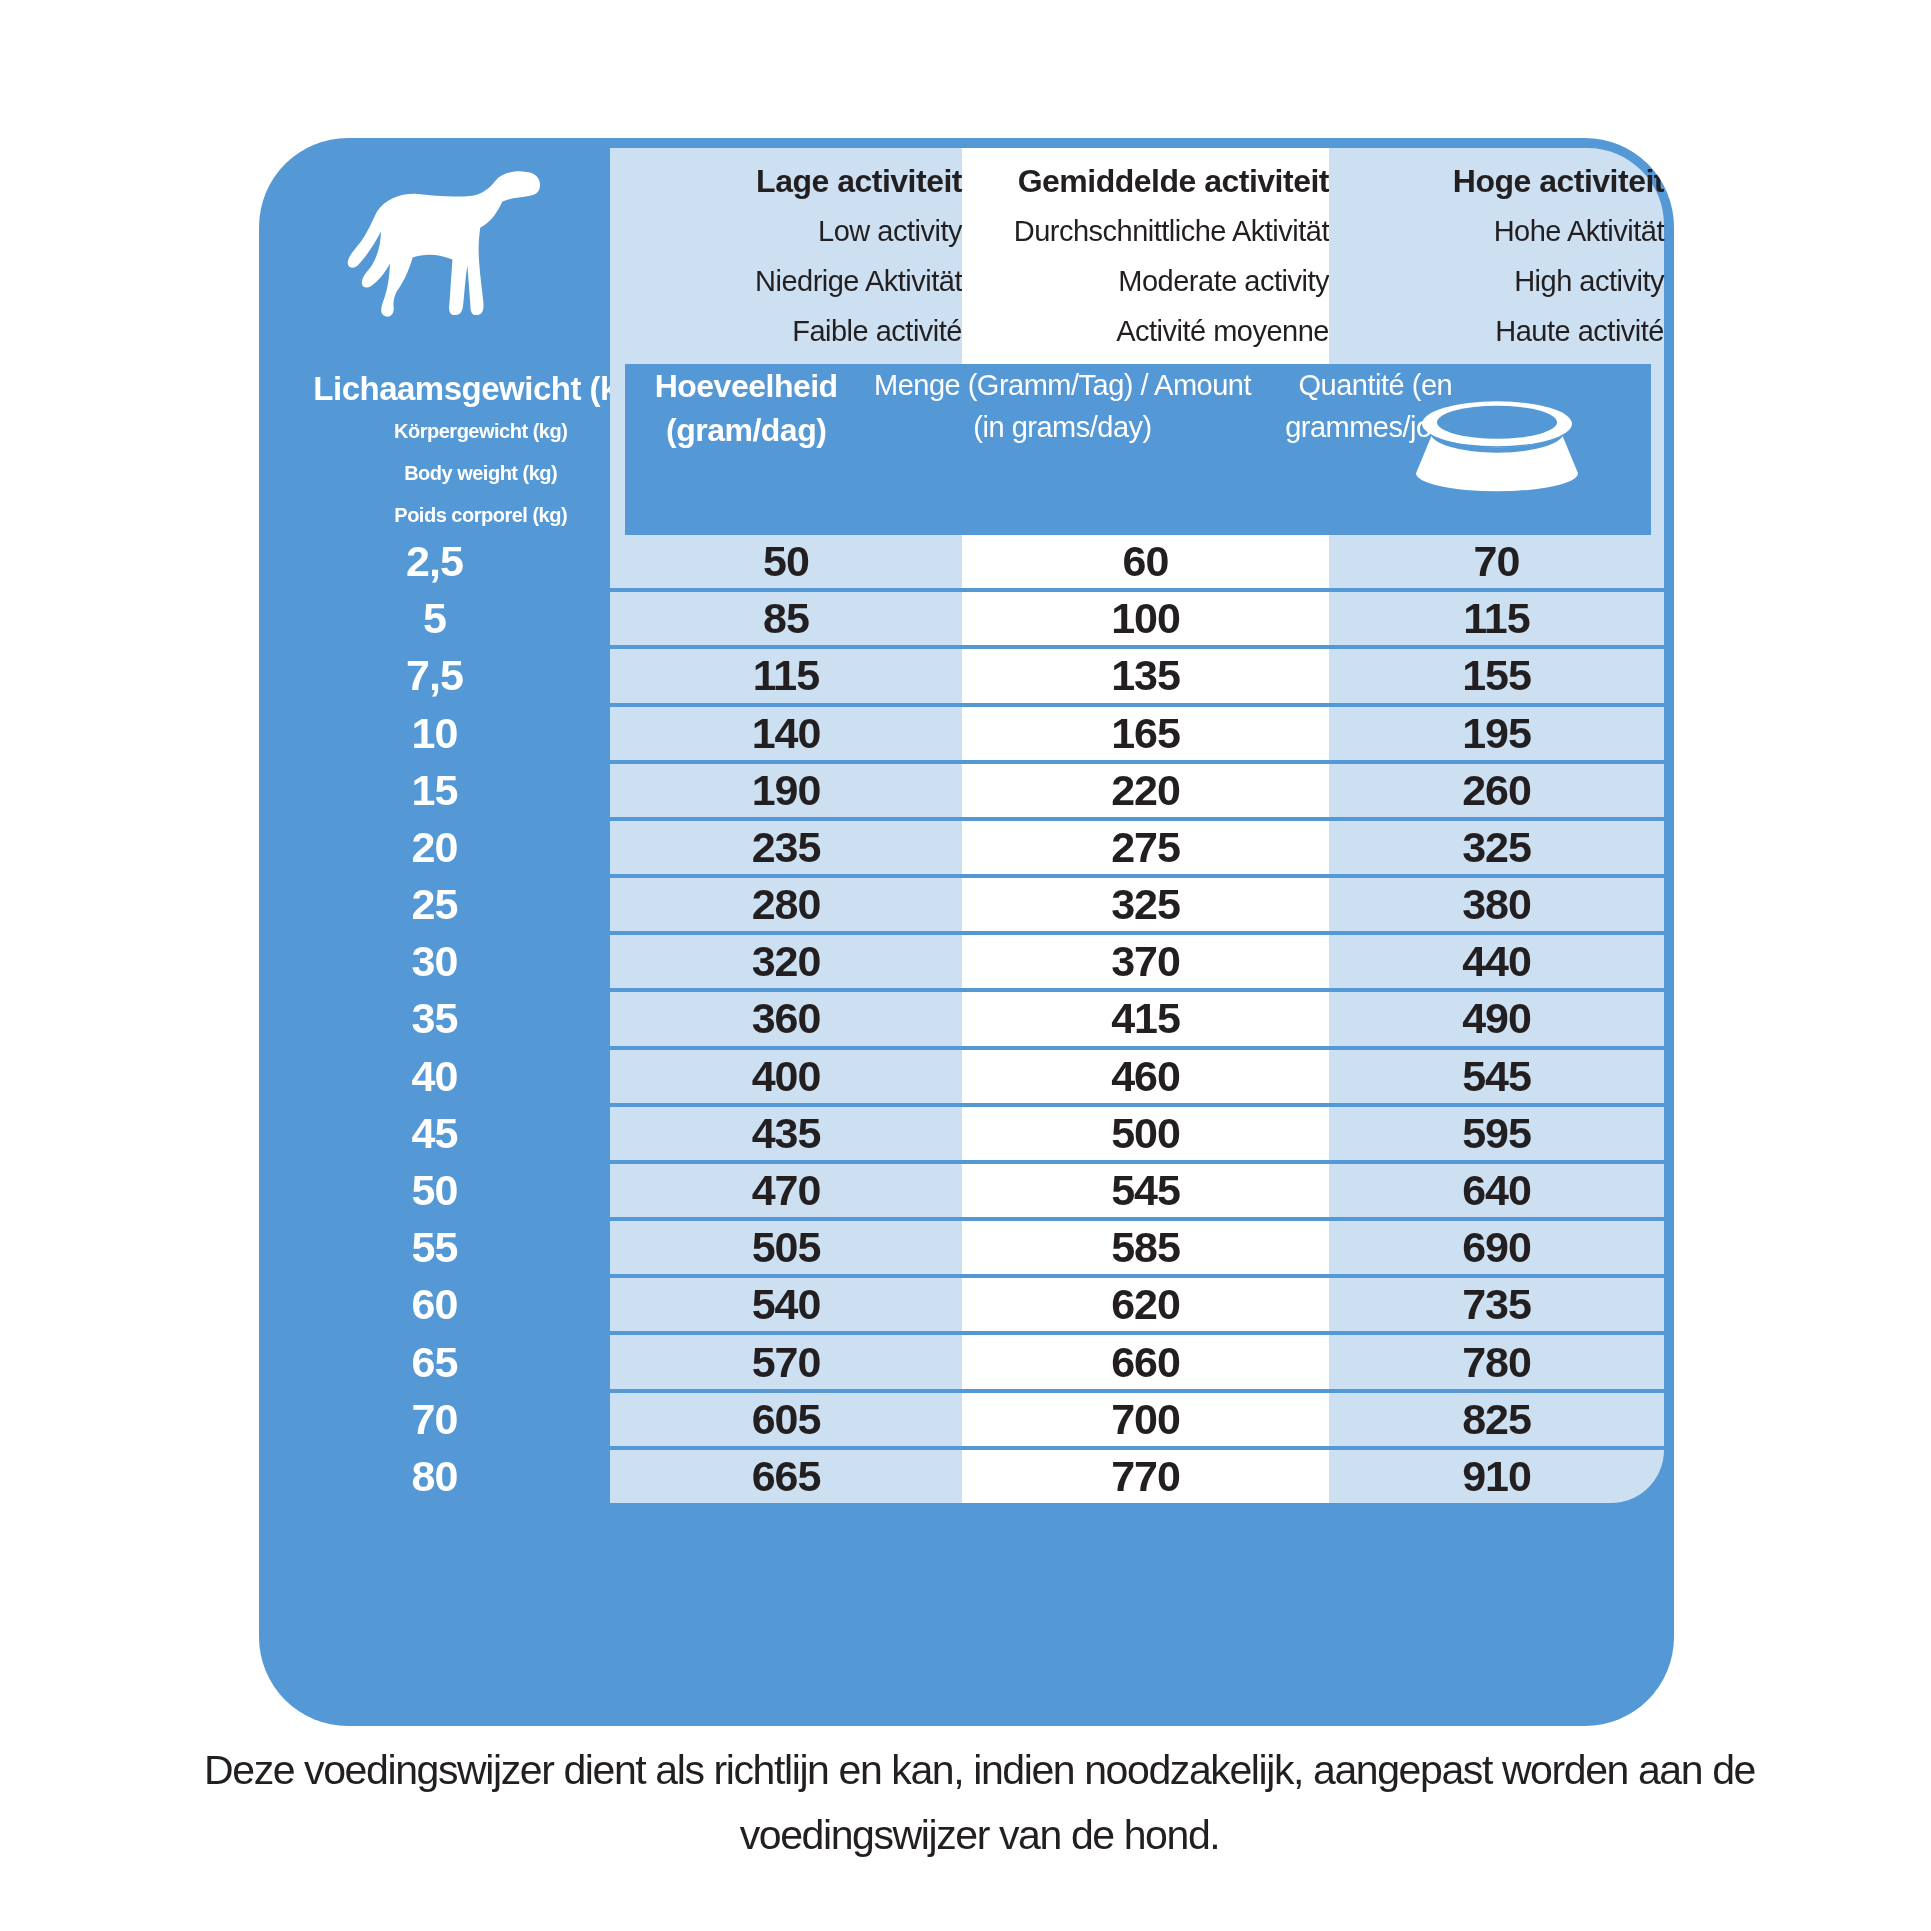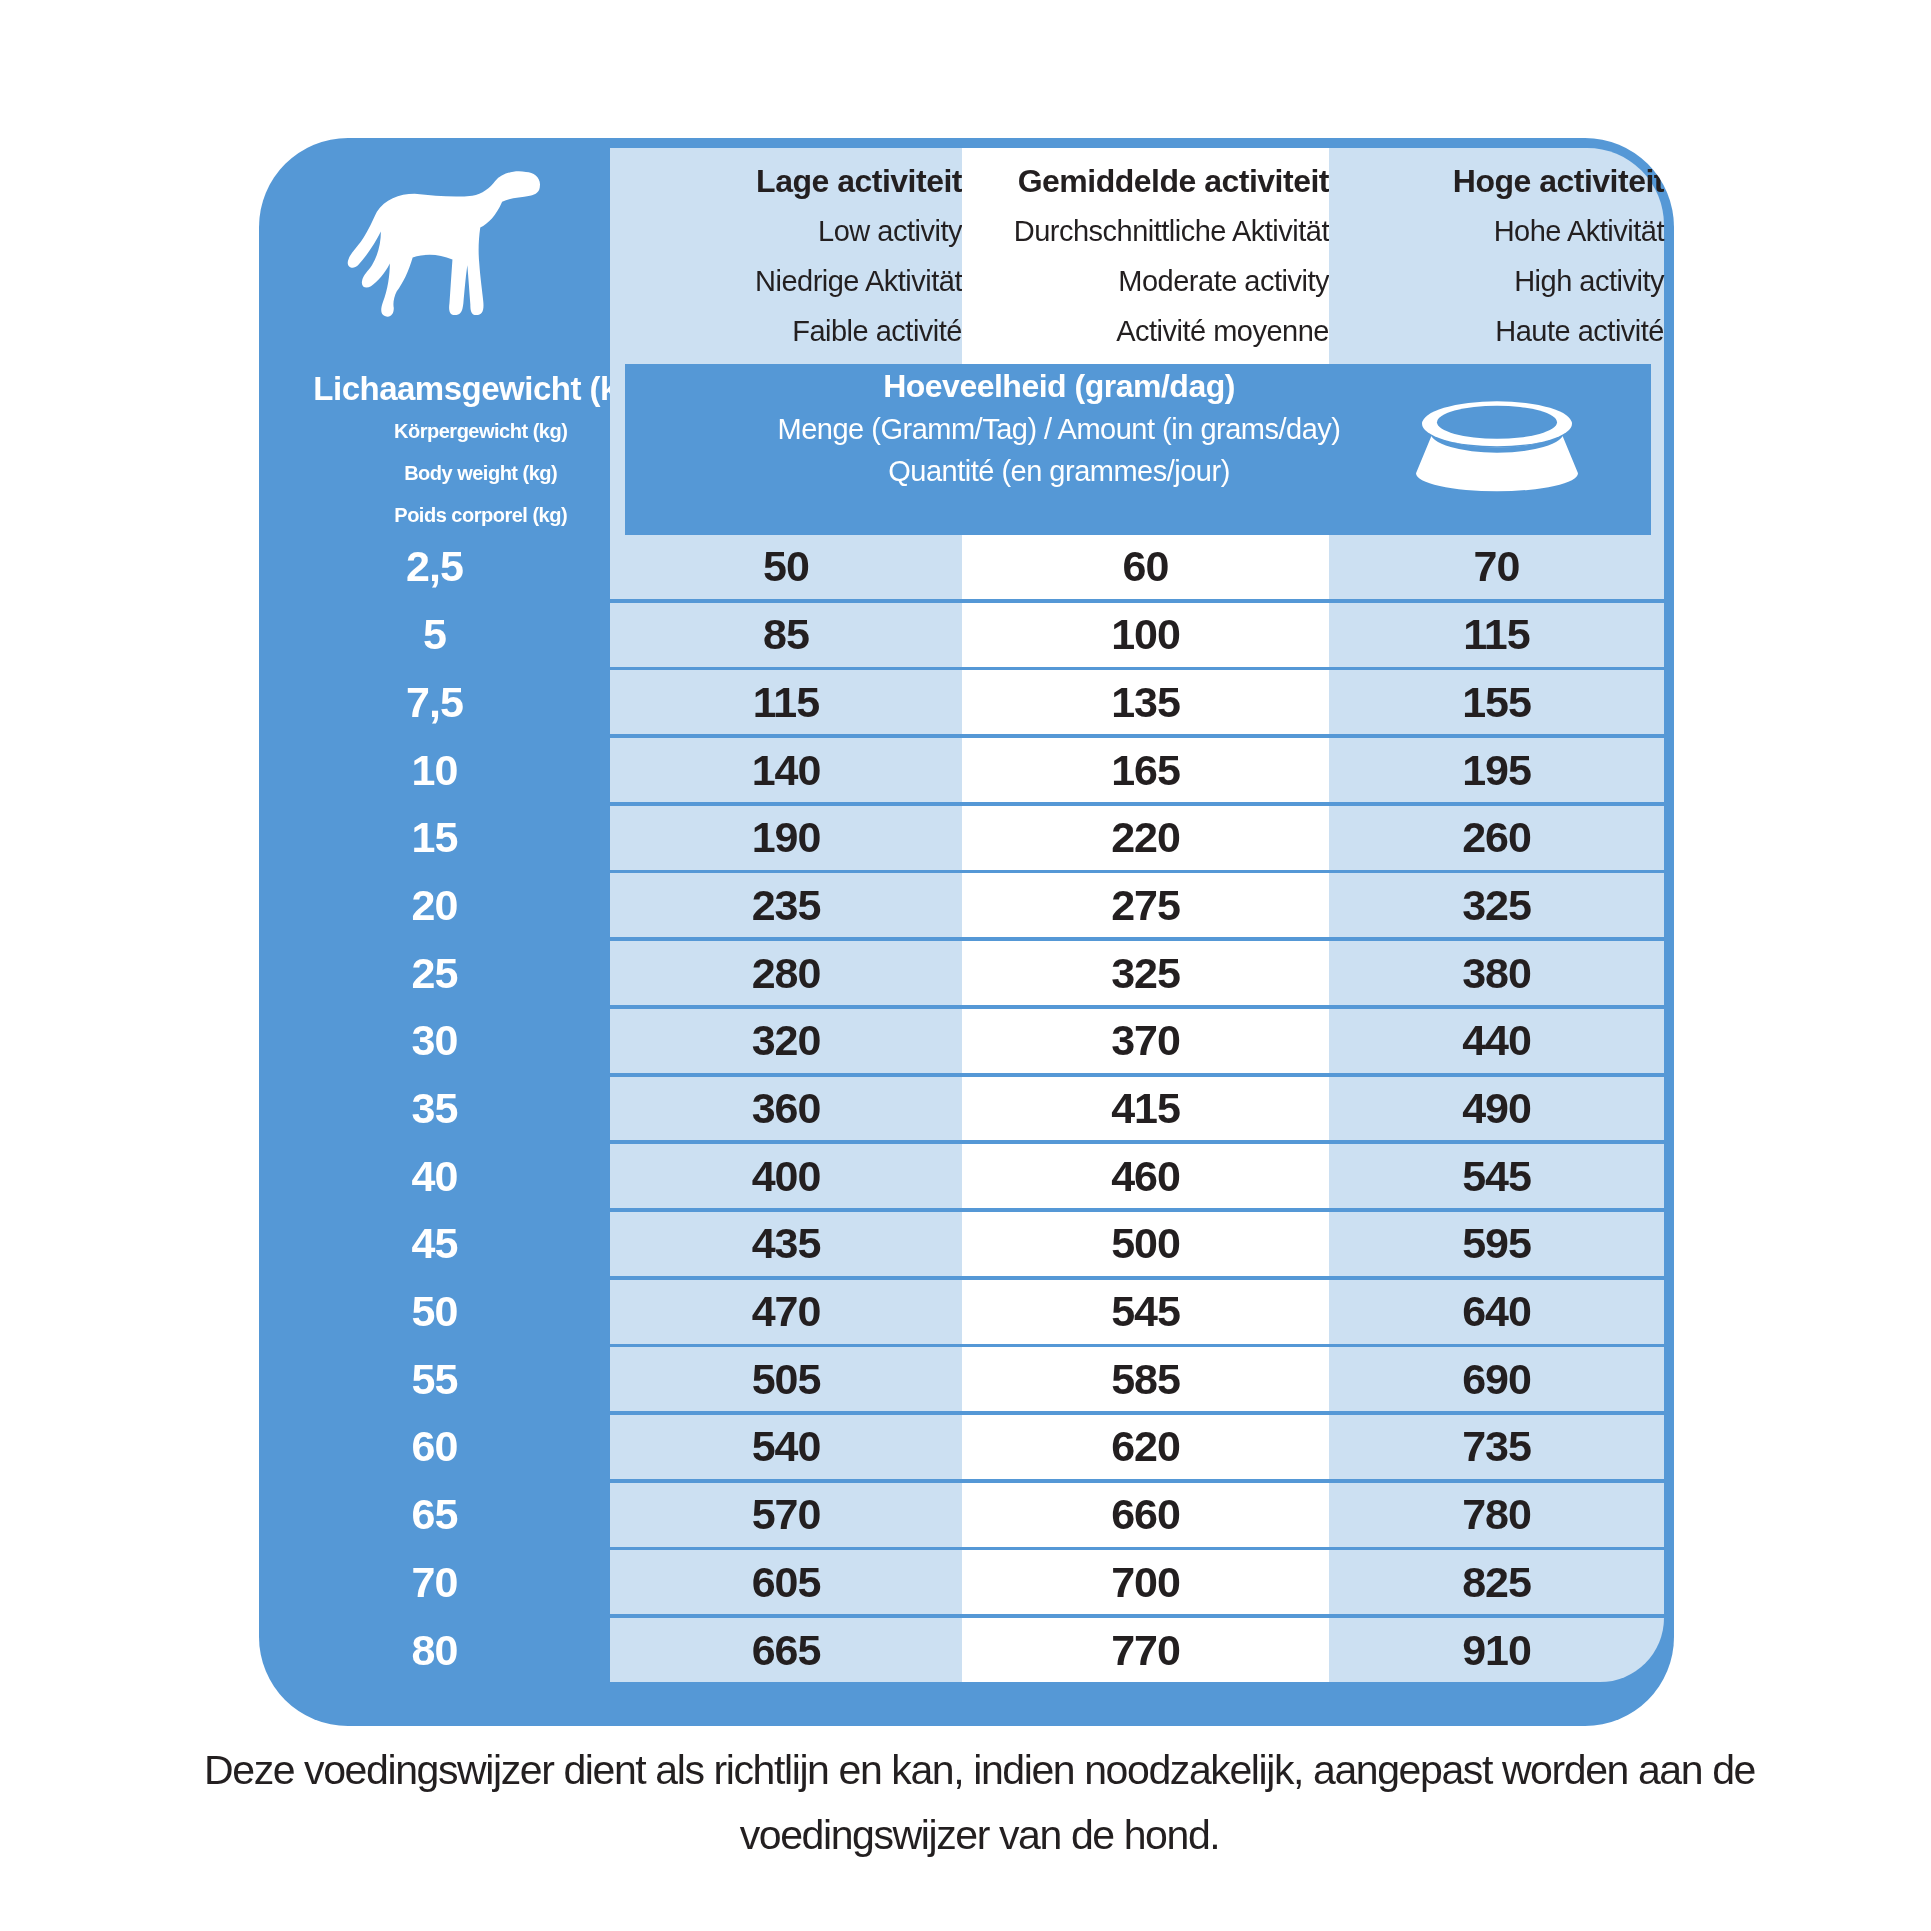--- a/index.html
+++ b/index.html
@@ -31,28 +31,28 @@
   
   .wlabel{position:absolute;left:9.7px;top:230px;width:342px;height:167px;
     display:flex;flex-direction:column;justify-content:center;text-align:center;color:#fff;letter-spacing:-0.5px;margin-left:41px;}
   .wlabel .t{font-size:33px;font-weight:700;line-height:42px;}
   .wlabel .s{font-size:20px;font-weight:700;line-height:42px;}
 
   
   .banner-band{position:absolute;left:351px;top:226px;width:1054px;height:171px;background:var(--light);}
   .banner{position:absolute;left:14.5px;right:13.5px;top:0;bottom:0;background:var(--blue);}
   .banner-text{position:absolute;left:0;top:0;width:869px;height:100%;
-    display:flex;flex-direction:column;justify-content:flex-start;text-align:center;color:#fff;letter-spacing:-0.5px;}
+    display:flex;flex-direction:row;justify-content:flex-start;text-align:center;color:#fff;letter-spacing:-0.5px;}
   .banner-text .t{font-size:32px;font-weight:700;line-height:44px;}
   .banner-text .s{font-size:29px;font-weight:400;line-height:42px;}
   .bowl{position:absolute;right:64px;top:29px;width:180px;height:114px;}
 
   
   .rows-grid{
-    position:absolute;left:0;top:397px;width:1406px;height:1147px;
+    position:absolute;left:0;top:397px;width:1406px;height:968px;
     display:grid;grid-template-columns:351px 352px 367px 335px;
     grid-template-rows:repeat(17,1fr);row-gap:3.9px;
   }
   .cell{display:flex;align-items:center;justify-content:center;
     font-size:43px;font-weight:700;letter-spacing:-1px;color:var(--dark);}
   .cell.weight{background:transparent;color:#fff;}
   .cell.low{background:var(--light);}
   .cell.mod{background:#fff;}
   .cell.high{background:var(--light);}
   .rows-grid .cell:last-child{border-bottom-right-radius:68px;}

